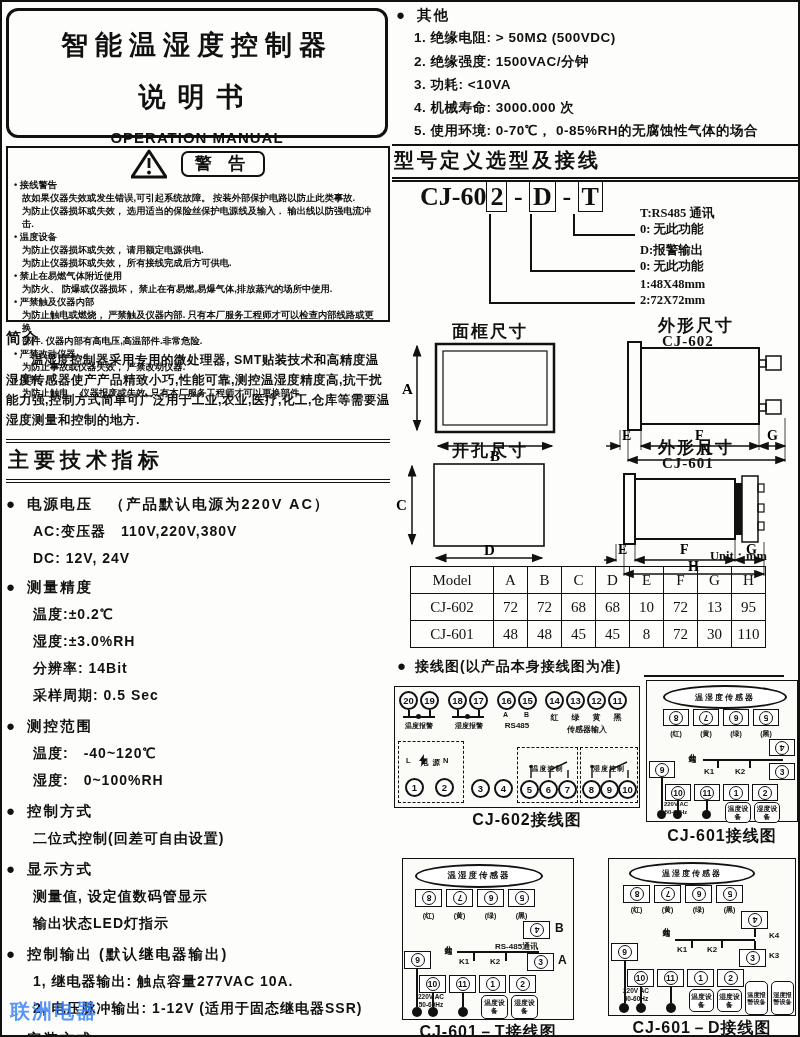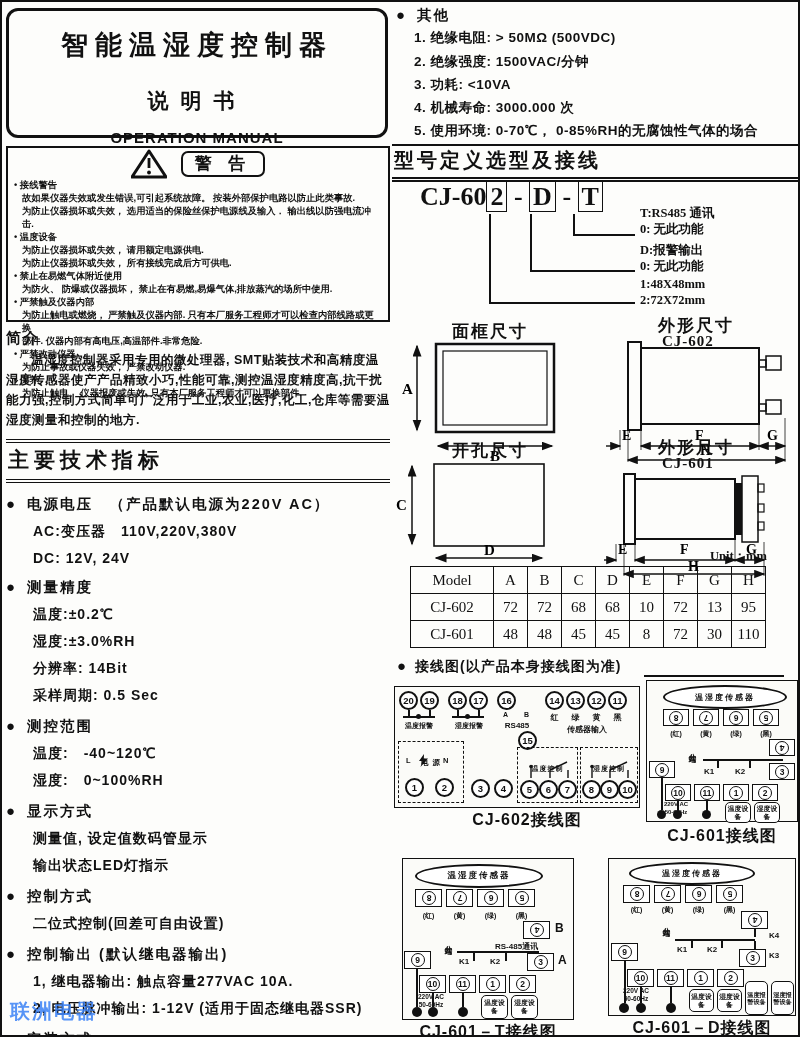--- a/index.html
+++ b/index.html
@@ -5,21 +5,21 @@
   html,body{margin:0;padding:0;background:#e8e8e4;}
   .page{position:relative;width:800px;height:1037px;background:#fdfdfb;border:2px solid #111;
         box-sizing:border-box;overflow:hidden;font-family:"Liberation Sans",sans-serif;color:#111;}
   .abs{position:absolute;}
 
   
   .left-col{position:absolute;left:4px;top:4px;width:384px;}
   .title-box{margin:2px 2px 8px 0;border:3px solid #111;border-radius:12px;height:130px;
              box-sizing:border-box;text-align:center;padding-top:16px;}
   .tb1{font-size:27px;font-weight:bold;letter-spacing:7px;}
-  .tb2{font-size:21px;font-weight:bold;letter-spacing:12px;margin-top:24px;}
+  .tb2{font-size:27px;font-weight:bold;letter-spacing:12px;margin-top:16px;}
   .tb3{font-size:15px;font-weight:bold;letter-spacing:1px;margin-top:14px;}
 
   .warn-box{border:2px solid #111;height:176px;box-sizing:border-box;padding:2px 6px 0 6px;}
   .warn-hd{display:flex;justify-content:center;align-items:center;gap:14px;height:28px;}
   .warn-title{border:2px solid #111;border-radius:7px;padding:0 12px;font-size:17px;
               font-weight:bold;letter-spacing:6px;line-height:22px;}
   .warn-items{font-size:9.3px;font-weight:bold;line-height:1.4;margin-top:1px;}
   .warn-head::before{content:"• ";}
   .warn-line{padding-left:8px;}
 
@@ -154,27 +154,27 @@
       <div class="spec-line">湿度:±3.0%RH</div>
       <div class="spec-line">分辨率: 14Bit</div>
       <div class="spec-line">采样周期: 0.5 Sec</div>
     </div>
     <div class="spec">
       <div class="spec-head"><span class="dotb">●</span><span>测控范围</span></div>
       <div class="spec-line">温度:　-40~120℃</div>
       <div class="spec-line">湿度:　0~100%RH</div>
     </div>
     <div class="spec">
+      <div class="spec-head"><span class="dotb">●</span><span>控制方式</span></div>
+      <div class="spec-line">二位式控制(回差可自由设置)</div>
+    </div>
+    <div class="spec">
       <div class="spec-head"><span class="dotb">●</span><span>显示方式</span></div>
       <div class="spec-line">测量值, 设定值数码管显示</div>
       <div class="spec-line">输出状态LED灯指示</div>
-    </div>
-    <div class="spec">
-      <div class="spec-head"><span class="dotb">●</span><span>控制方式</span></div>
-      <div class="spec-line">二位式控制(回差可自由设置)</div>
     </div>
     <div class="spec">
       <div class="spec-head"><span class="dotb">●</span><span>控制输出 (默认继电器输出)</span></div>
       <div class="spec-line">1, 继电器输出: 触点容量277VAC 10A.</div>
       <div class="spec-line">2, 电压脉冲输出: 1-12V (适用于固态继电器SSR)</div>
     </div>
     <div class="spec">
       <div class="spec-head"><span class="dotb">●</span><span>安装方式</span></div>
 
     </div>
@@ -332,21 +332,21 @@
 
     <div class="wiring-head"><span class="dotb">●</span><span>接线图(以产品本身接线图为准)</span></div>
     <div class="wire" style="left:252px;top:673px;width:140px;height:1.5px;"></div>
 
     <div class="wd" style="left:2px;top:684px;width:246px;height:122px;">
       <span class="term" style="left:4px;top:4px;">20</span>
       <span class="term" style="left:25px;top:4px;">19</span>
       <span class="term" style="left:53px;top:4px;">18</span>
       <span class="term" style="left:74px;top:4px;">17</span>
       <span class="term" style="left:102px;top:4px;">16</span>
-      <span class="term" style="left:123px;top:4px;margin-top:40px;">15</span>
+      <span class="term" style="left:123px;top:4px;">15</span>
       <span class="term" style="left:150px;top:4px;">14</span>
       <span class="term" style="left:171px;top:4px;">13</span>
       <span class="term" style="left:192px;top:4px;">12</span>
       <span class="term" style="left:213px;top:4px;">11</span>
       <div class="wire" style="left:13px;top:23px;width:1.5px;height:6px;"></div>
       <div class="wire" style="left:34px;top:23px;width:1.5px;height:6px;"></div>
       <div class="wire" style="left:8px;top:29px;width:32px;height:1.5px;"></div>
       <div class="dot" style="left:21px;top:27px;width:5px;height:5px;"></div>
       <div class="wire" style="left:62px;top:23px;width:1.5px;height:6px;"></div>
       <div class="wire" style="left:83px;top:23px;width:1.5px;height:6px;"></div>

